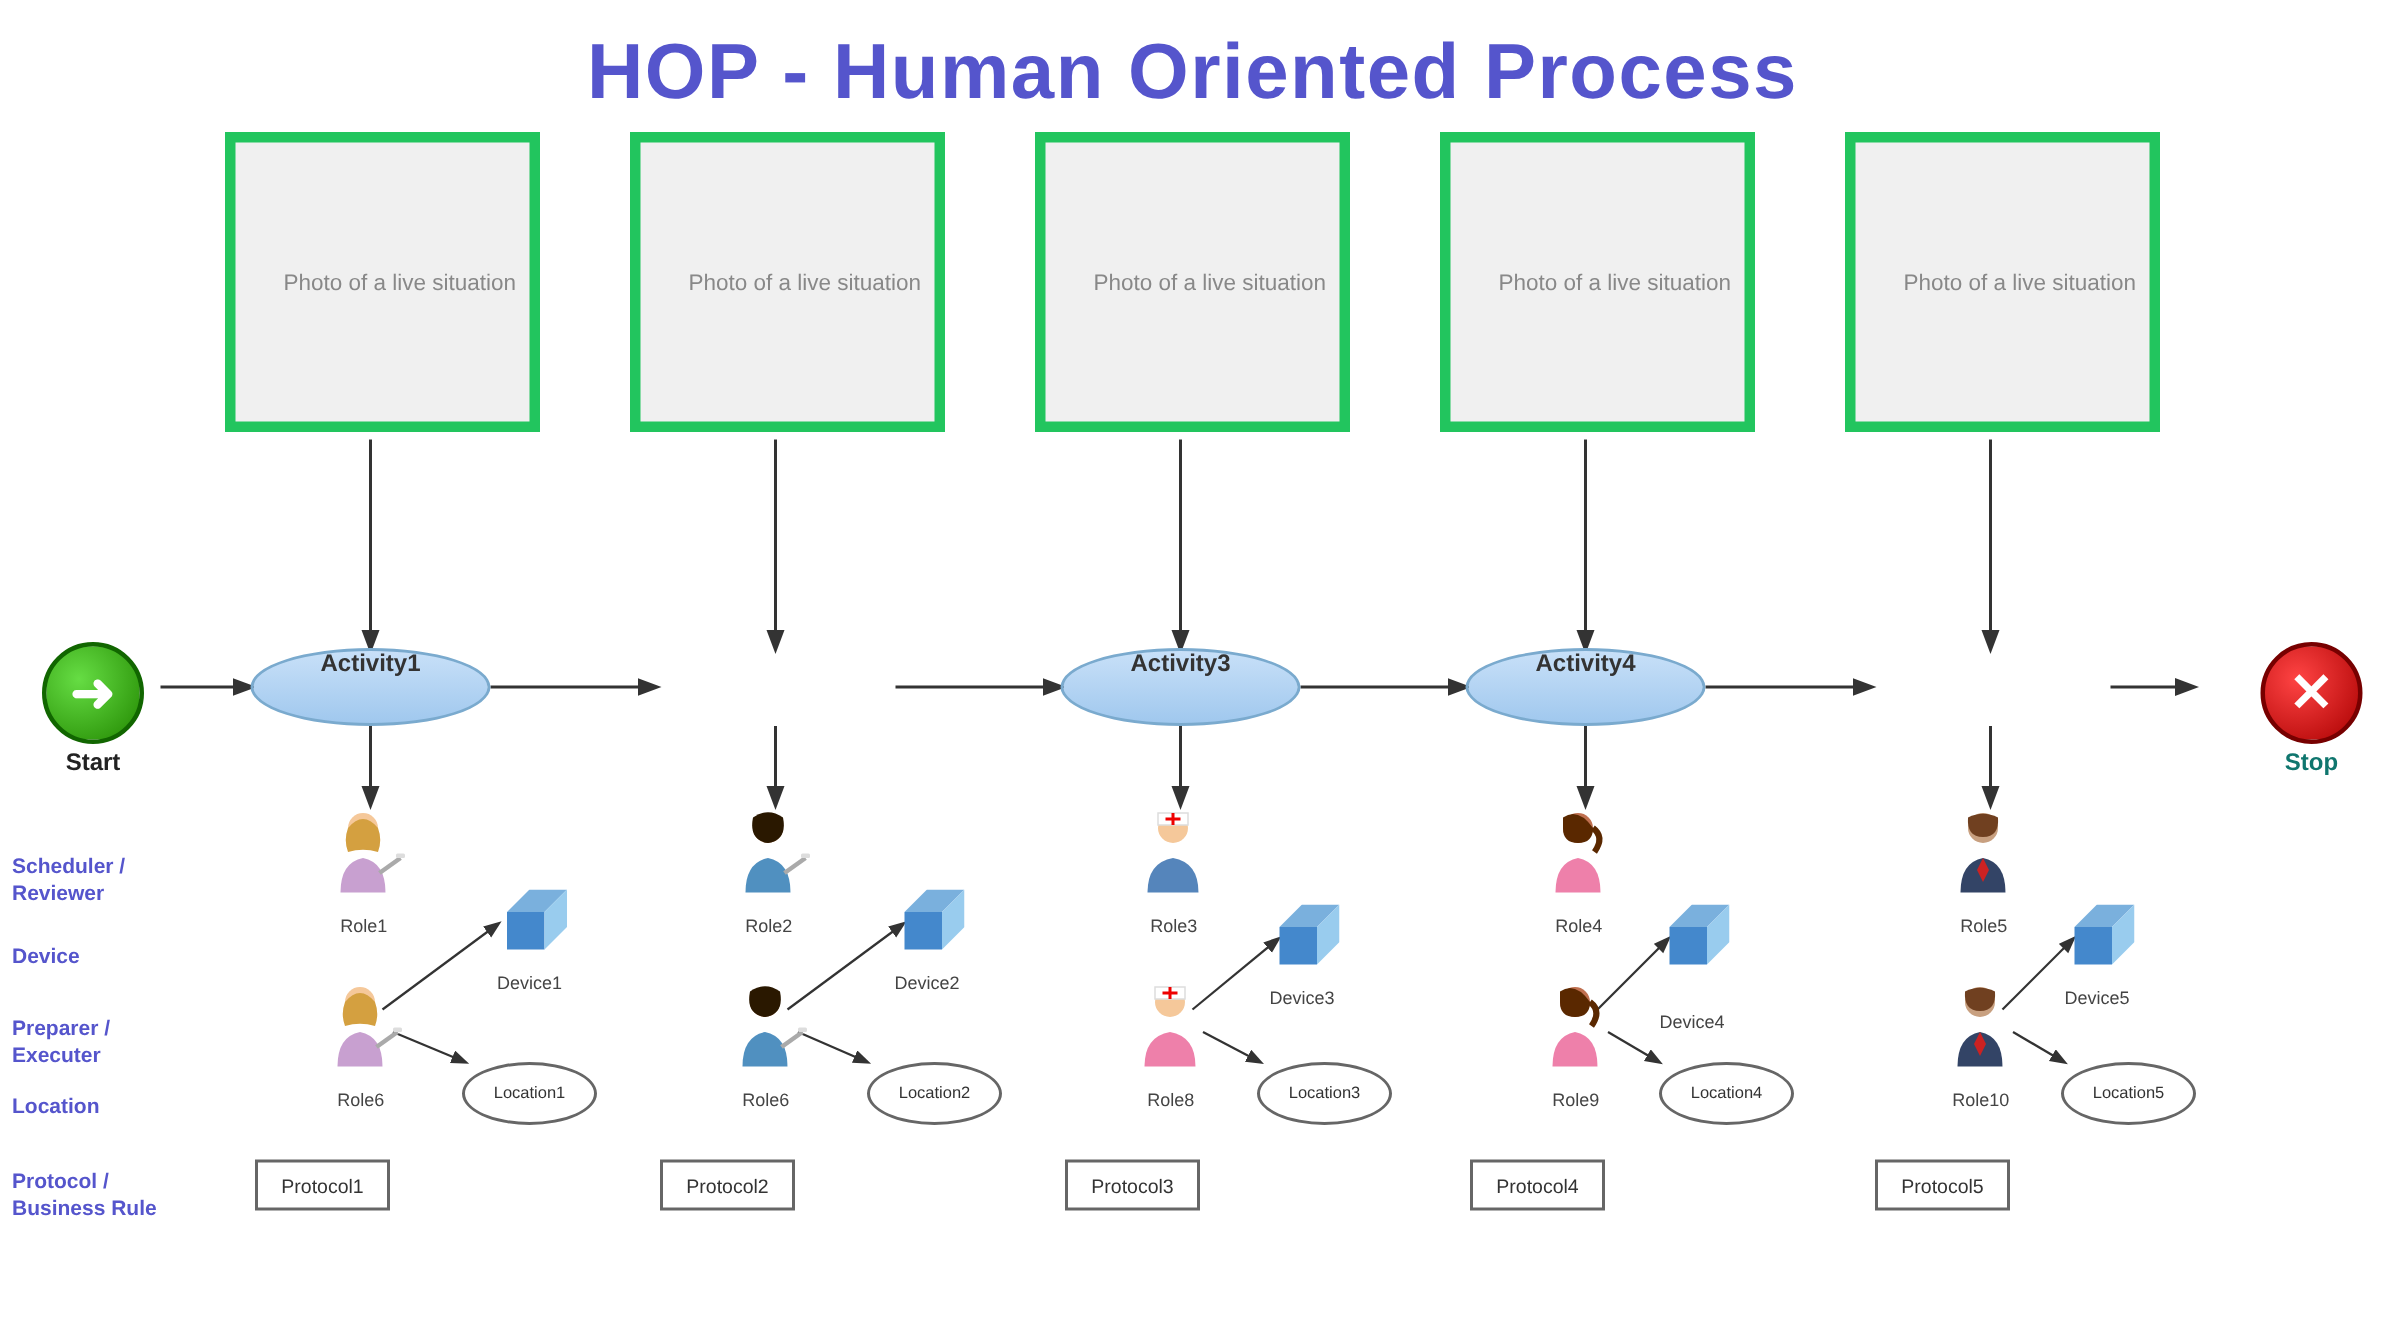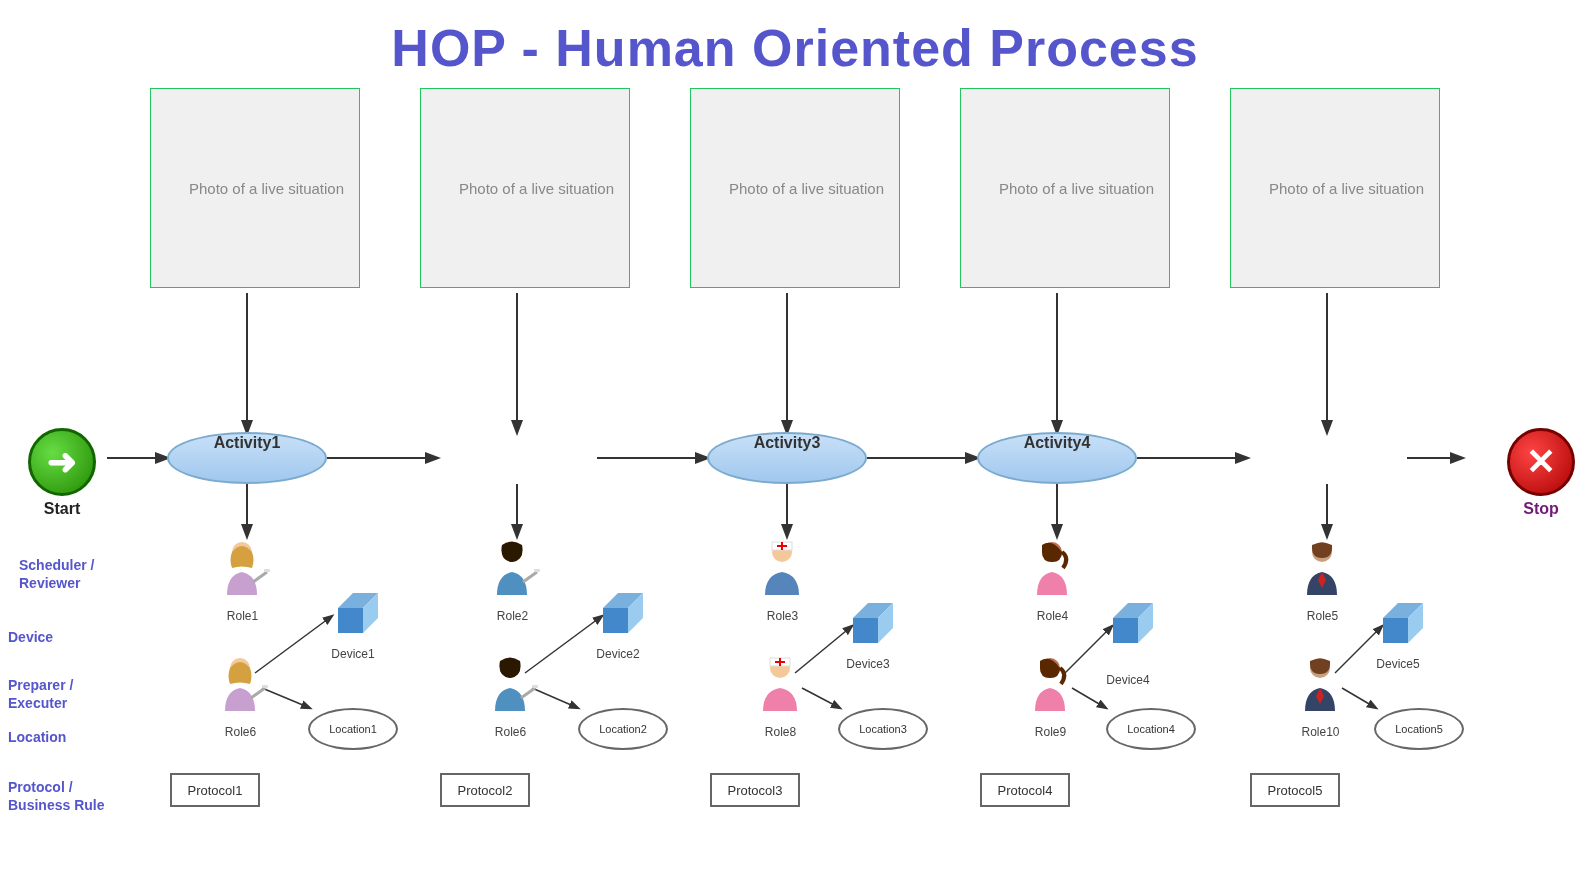--- a/index.html
+++ b/index.html
@@ -26,21 +26,21 @@
       display: flex;
       justify-content: center;
       gap: 0px;
       margin-top: 10px;
       padding: 0 120px;
     }
     .photo-box {
       width: 220px;
       height: 200px;
       background: #f0f0f0;
-      border: 1px solid #22c55e;
+      border: 7px solid #22c55e;
       display: flex;
       align-items: center;
       justify-content: center;
       text-align: center;
       color: #888;
       font-size: 15px;
       margin: 0 30px;
       padding-left: 23px;
     }
 
@@ -102,21 +102,21 @@
       justify-content: center;
     }
     .stop-x {
       font-size: 36px;
       color: white;
       font-weight: bold;
     }
     .stop-label {
       font-size: 16px;
       font-weight: bold;
-      color: #701a75;
+      color: #0f766e;
       margin-top: 4px;
     }
 
     
     .activity-ellipse {
       position: absolute;
       width: 160px;
       height: 52px;
       background: linear-gradient(180deg, #c8e0f8 0%, #a0c8ee 100%);
       border: 2px solid #7aaace;
@@ -268,21 +268,21 @@
 
   <div class="activity-ellipse" style="left:707px; top:144px;">
     <span>Activity3</span>
   </div>
 
   <div class="activity-ellipse" style="left:977px; top:144px;">
     <span>Activity4</span>
   </div>
 
 
-  <div class="row-label" style="top:268px; width:90px;margin-left:11px;">Scheduler /<br>Reviewer</div>
+  <div class="row-label" style="top:280px; width:90px;">Scheduler /<br>Reviewer</div>
   <div class="row-label" style="top:340px;">Device</div>
   <div class="row-label" style="top:388px; width:90px;">Preparer /<br>Executer</div>
   <div class="row-label" style="top:440px;">Location</div>
   <div class="row-label" style="top:490px; width:100px;">Protocol /<br>Business Rule</div>
 
   <div style="position:absolute; left:215px; top:252px; text-align:center;">
     <svg width="55" height="65" viewBox="0 0 55 65">
 
       <circle cx="27" cy="12" r="10" fill="#f5c89a"></circle>
       <path d="M12 55 Q12 35 27 32 Q42 35 42 55 Z" fill="#c8a0d0"></path>

